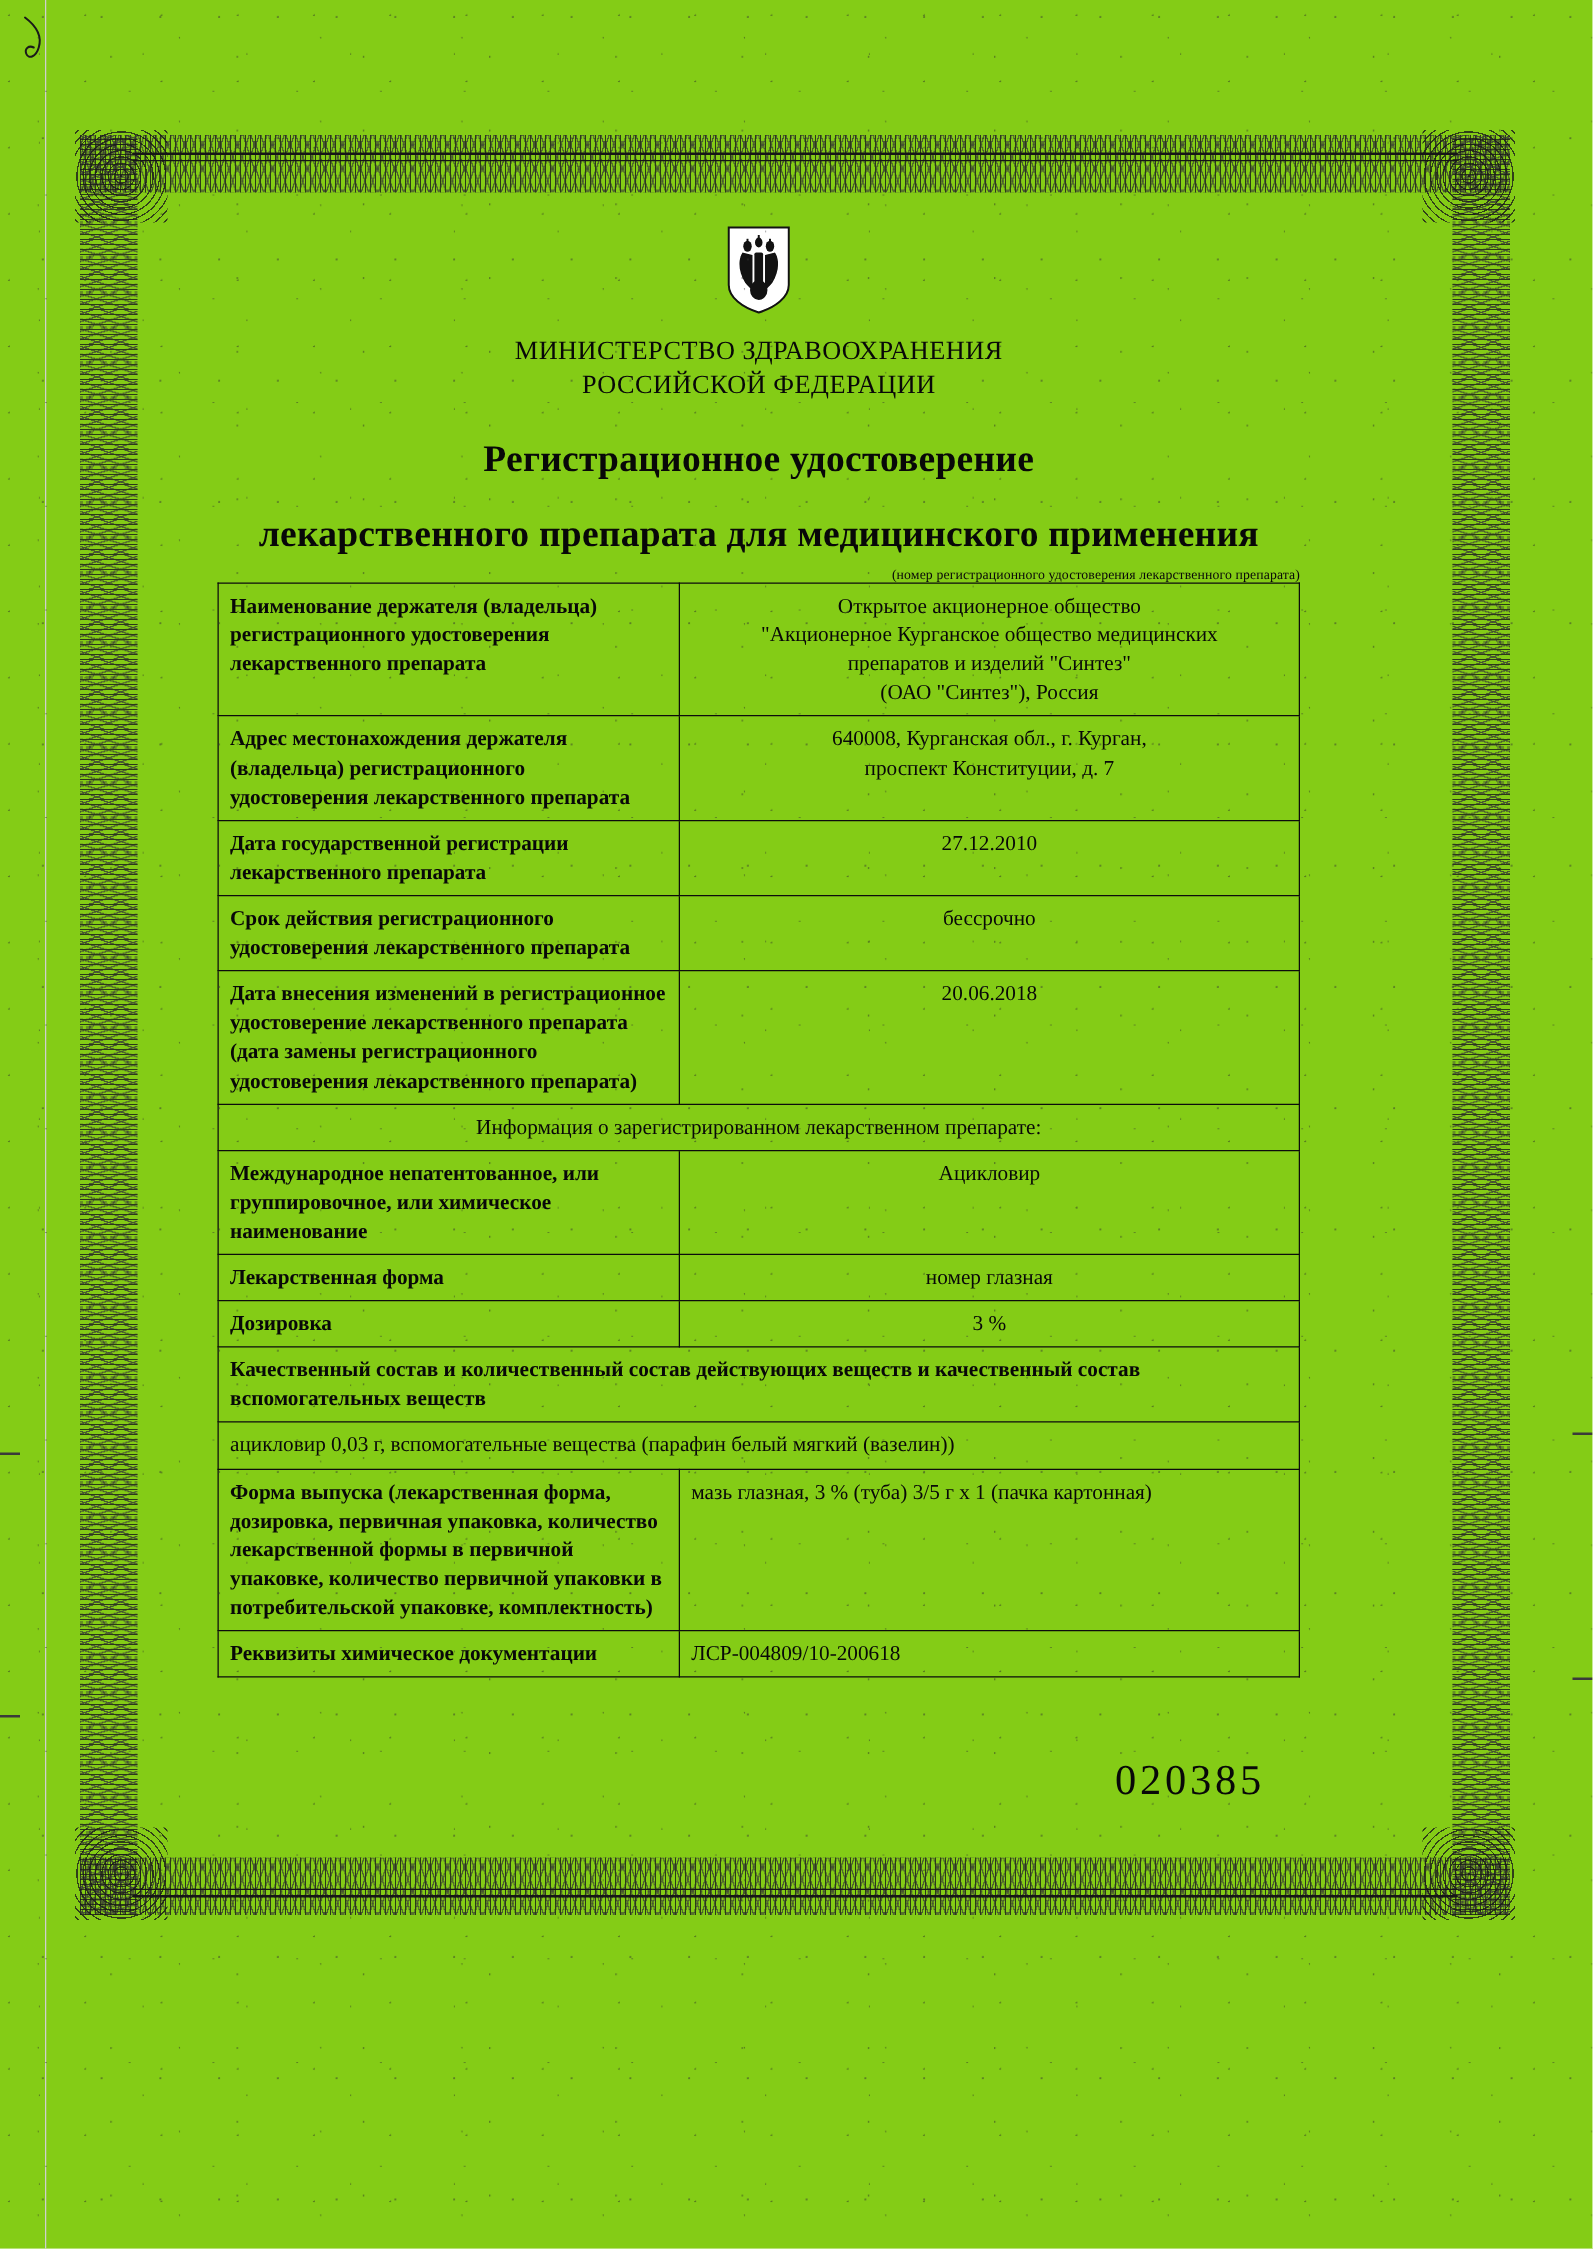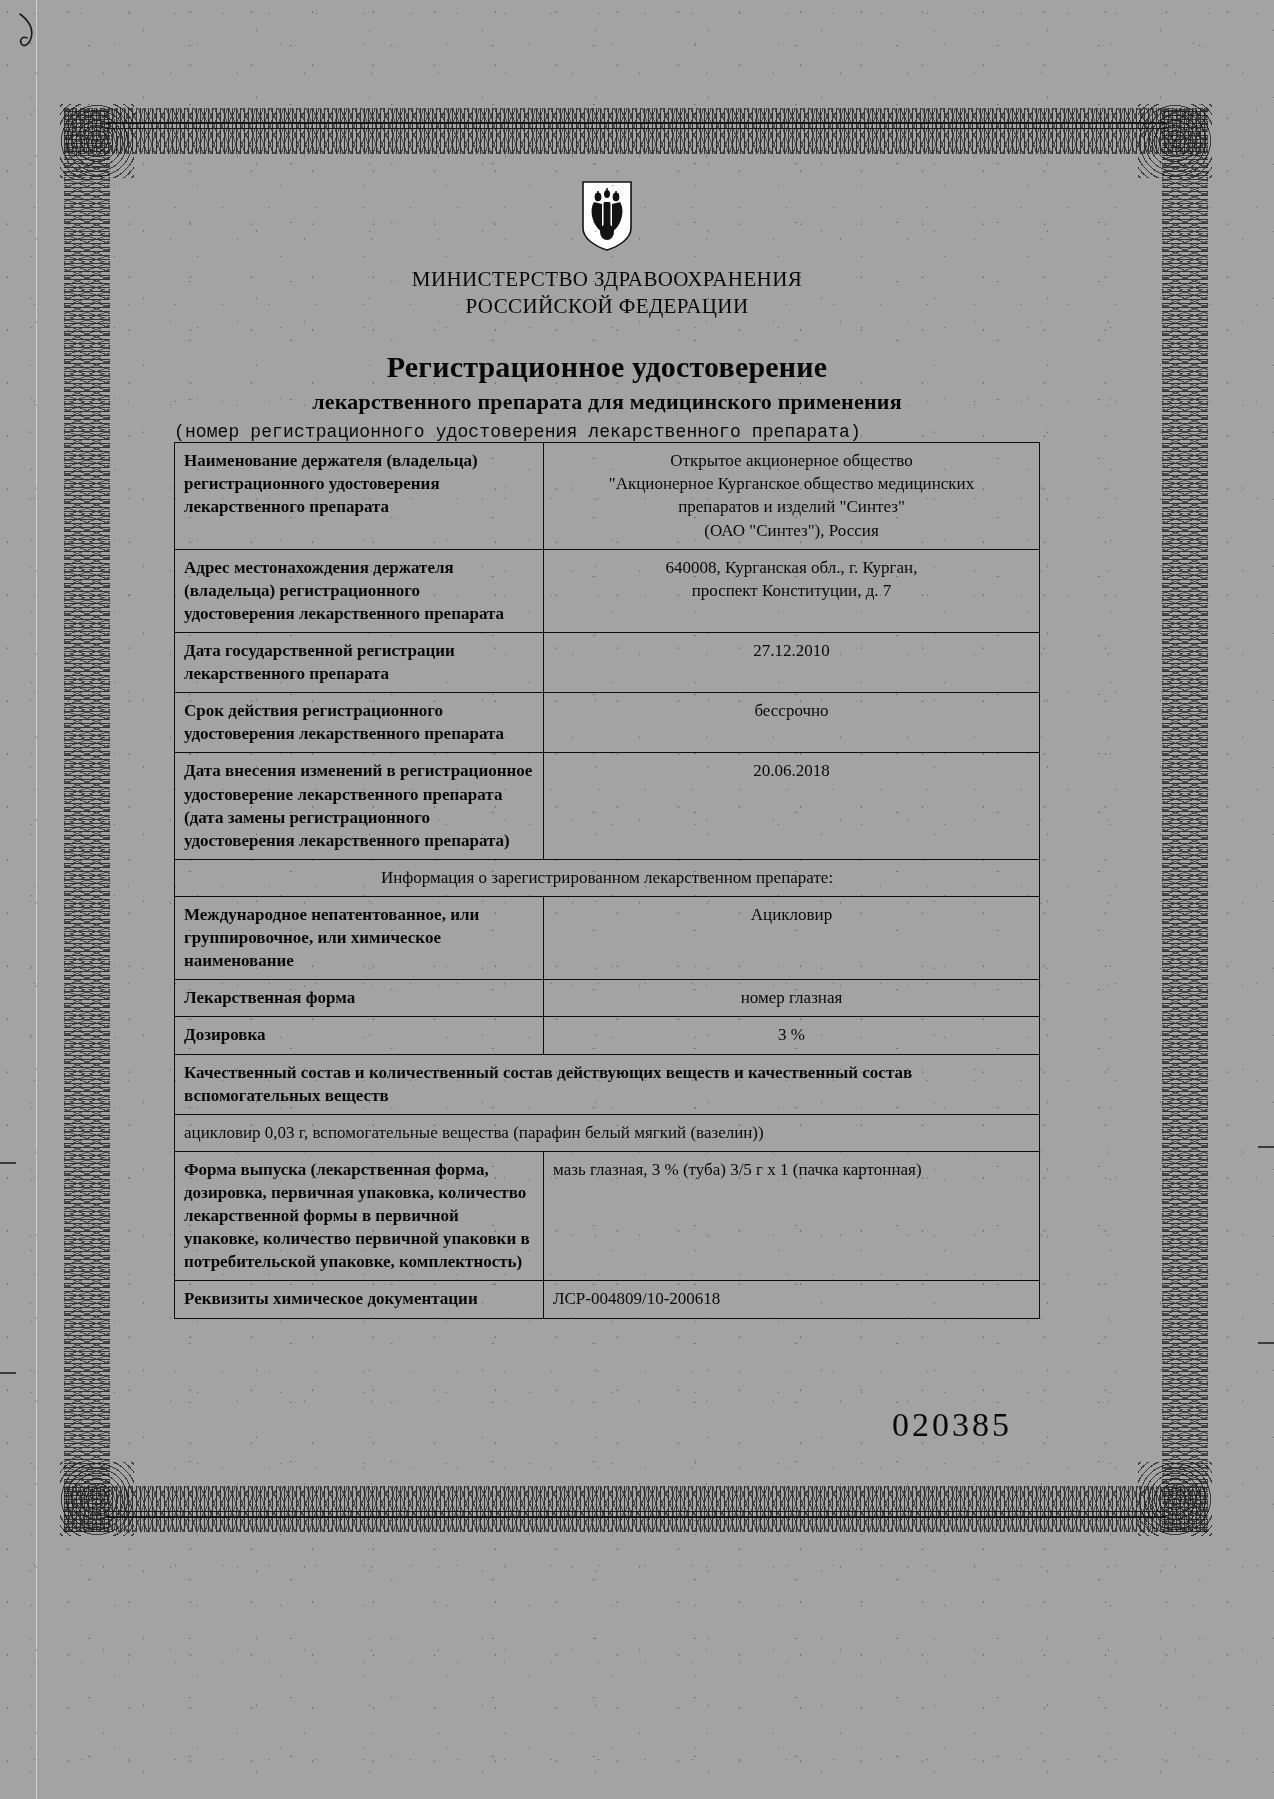--- a/index.html
+++ b/index.html
@@ -14,21 +14,21 @@
     position: relative;
     font-family: "Liberation Serif", "DejaVu Serif", serif;
     color: #111111;
     overflow: hidden;
   }
 
   
   #page {
     position: absolute;
     inset: 0;
-    background: #a3a3a3;
+    background: #84cc16;
   }
   #speckle {
     position: absolute;
     inset: 0;
     pointer-events: none;
     opacity: .5;
     background-image:
       radial-gradient(circle at 12% 23%, #2b2b2b 0.6px, transparent 0.9px),
       radial-gradient(circle at 38% 61%, #2b2b2b 0.5px, transparent 0.8px),
       radial-gradient(circle at 73% 14%, #333 0.55px, transparent 0.85px),
@@ -138,39 +138,38 @@
 
   .cert-title {
     text-align: center;
     font-family: "Liberation Serif", "DejaVu Serif", serif;
     font-weight: bold;
     font-size: 30px;
     line-height: 1.34;
     margin-top: 26px;
     letter-spacing: .2px;
   }
-  .cert-title .line2 { font-size: 22px; }
+  .cert-title .line2 { font-size: 30px; margin-top: 20px; }
 
   .reg-number {
     text-align: center;
     font-weight: bold;
     font-size: 20px;
     margin-top: 36px;
     letter-spacing: .3px;
   }
   .reg-number span {
     border-bottom: 2px solid #151515;
     padding-bottom: 1px;
   }
   .reg-caption {
-    text-align: left;
-    font-size: 18px;
+    text-align: right;
+    font-size: 11px;
     margin-top: 6px;
     letter-spacing: .1px;
-    font-family: Liberation Mono, monospace;
   }
 
   
   table#cert-table {
     width: 100%;
     border-collapse: collapse;
     table-layout: fixed;
   }
   #cert-table td {
     border: 1.5px solid #141414;

